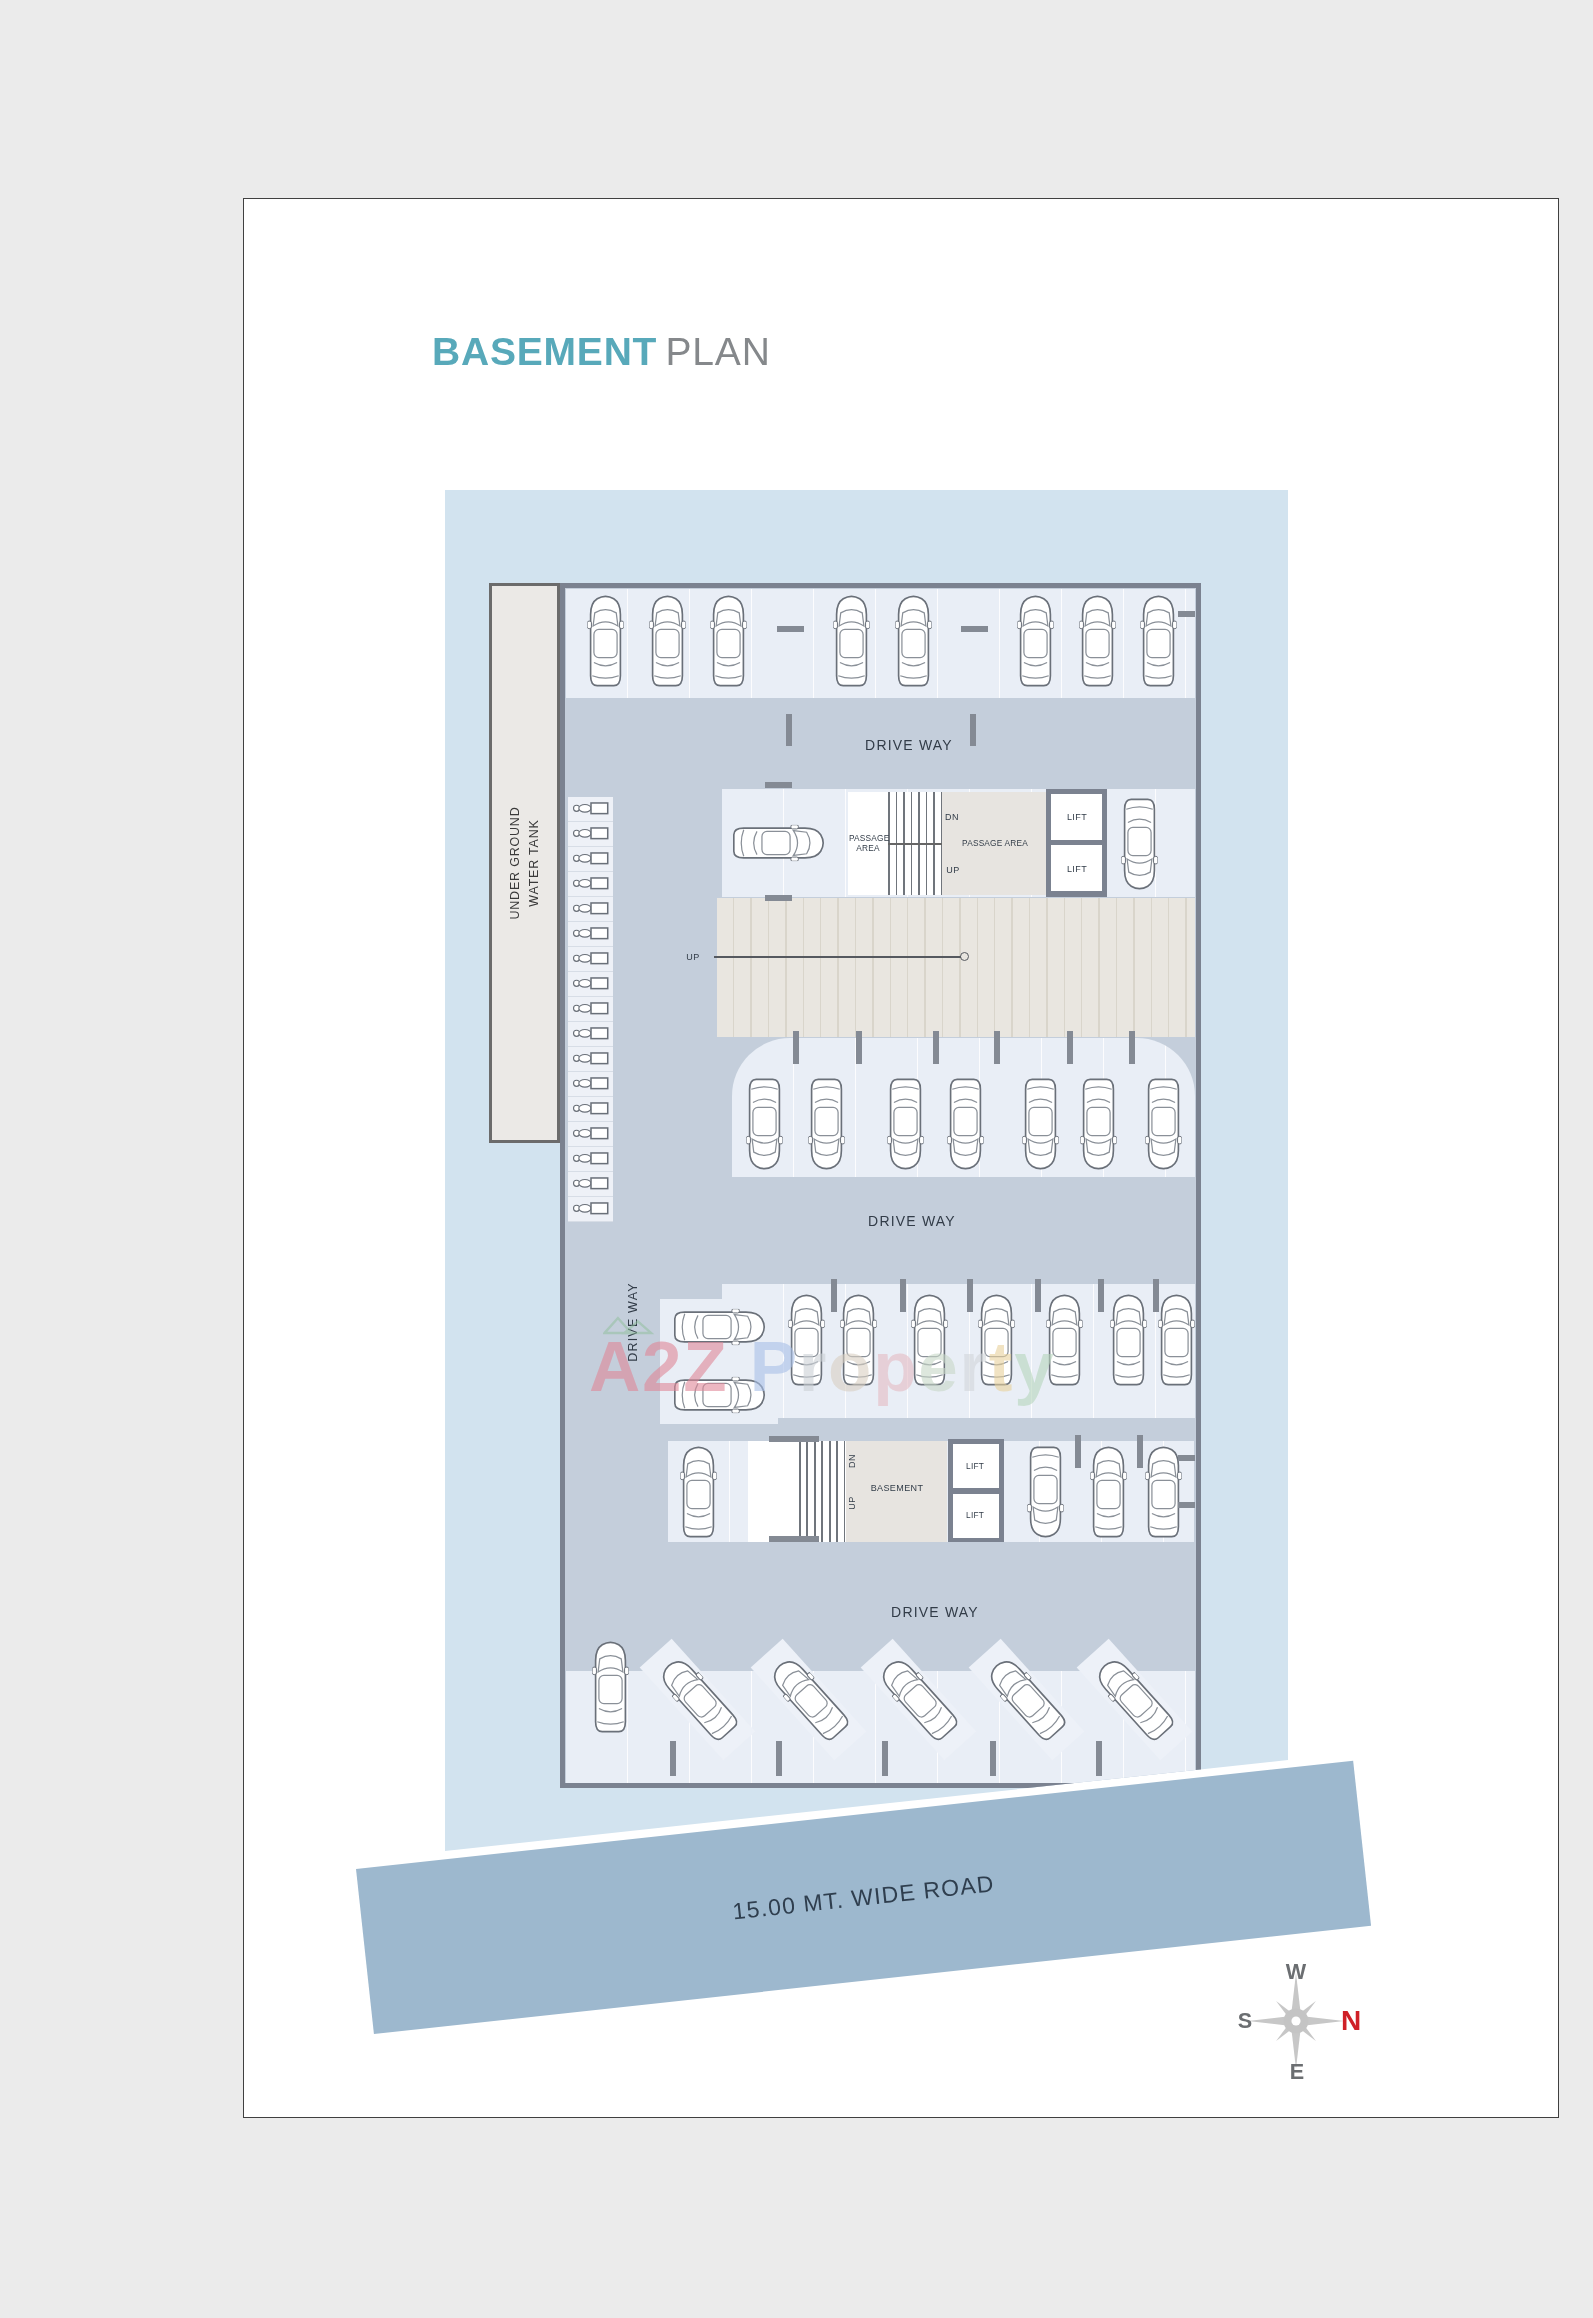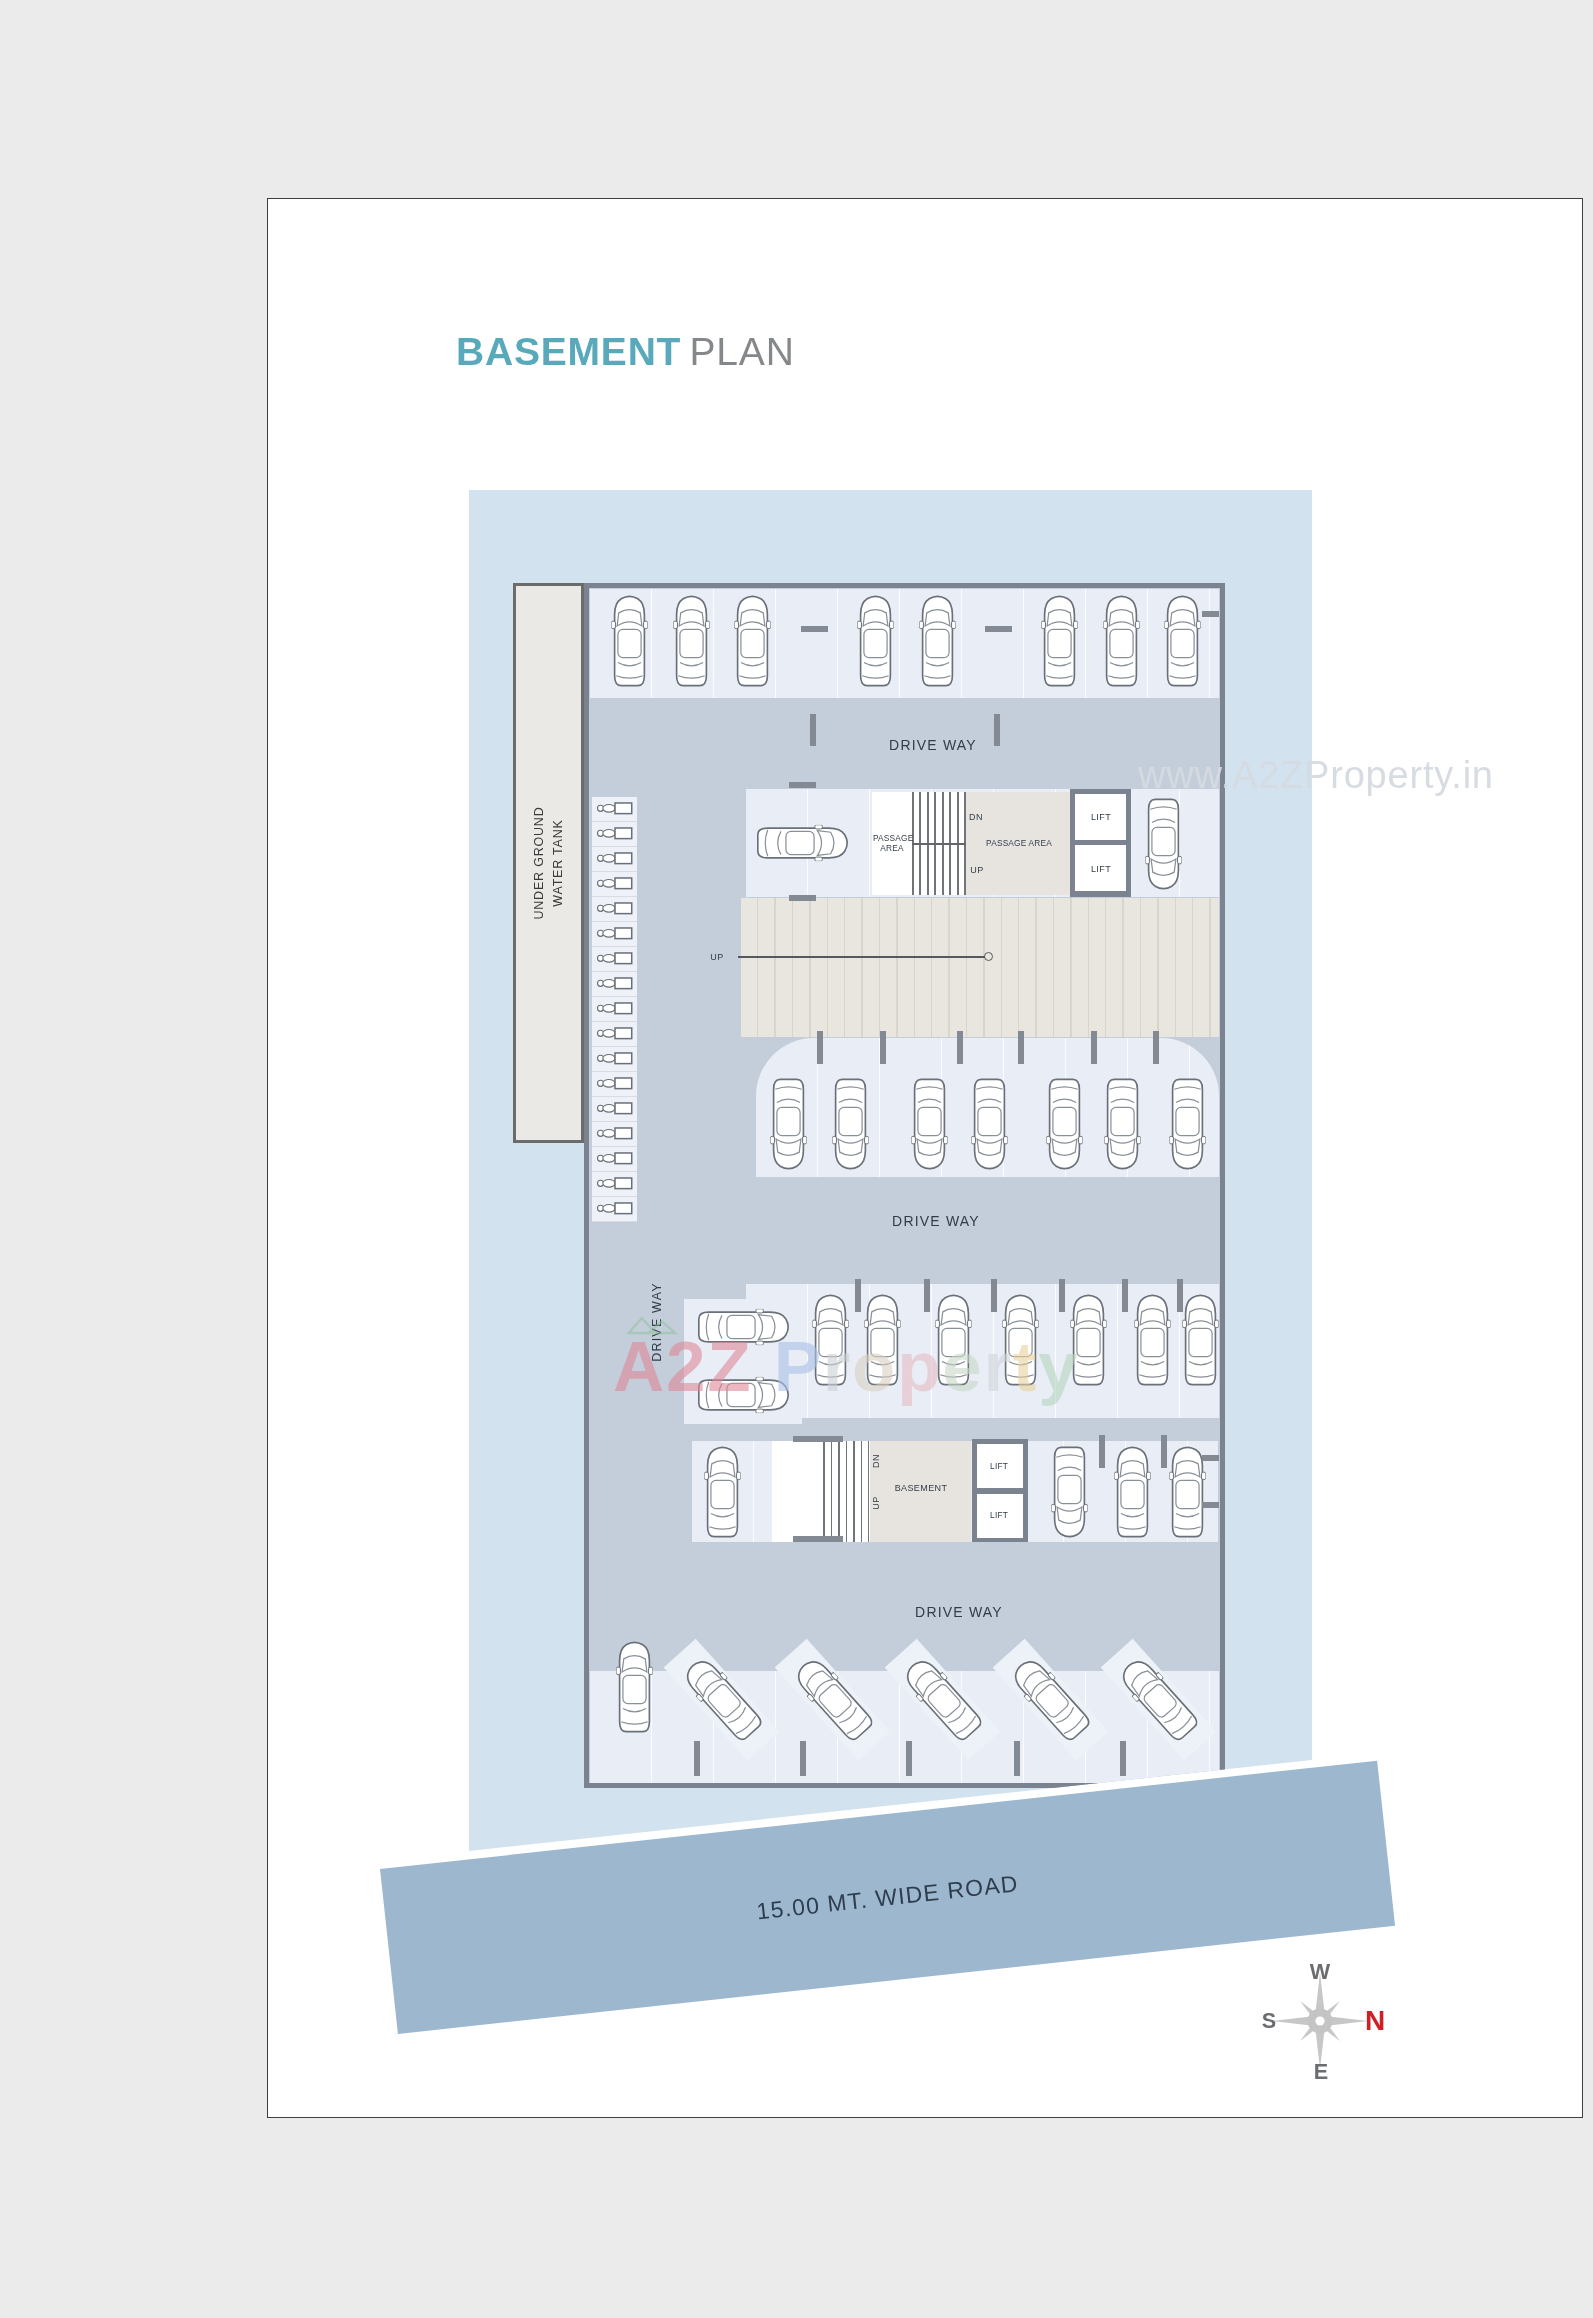--- a/index.html
+++ b/index.html
@@ -1,18 +1,18 @@
 <!DOCTYPE html>
 <html style="font-size:13.3px"><head>
 <meta charset="utf-8">
 <style>
   html,body{margin:0;padding:0;}
   body{background:#ebebeb;font-family:"Liberation Sans",sans-serif;}
   .stage{position:relative;width:1594px;height:2319px;background:#ebebeb;overflow:hidden;}
-  .page{position:absolute;left:267px;top:198px;width:1316px;height:1920px;background:#ffffff;border:1.7px solid #404040;box-sizing:border-box;}
+  .page{position:absolute;left:243px;top:198px;width:1316px;height:1920px;background:#ffffff;border:1.7px solid #404040;box-sizing:border-box;}
   .title{position:absolute;left:188px;top:131px;font-size:39px;letter-spacing:0.8px;white-space:nowrap;}
   .title .main{font-weight:700;color:#58a9ba;}
   .title .sub{font-weight:400;color:#85888b;margin-left:8.3px;}
   .plot{position:absolute;left:201px;top:291px;width:843px;height:1363px;background:#d2e3ef;
         clip-path:polygon(0 0,843px 0,843px 1270px,0 1361px);}
   
   .building{position:absolute;left:115px;top:93px;width:641px;height:1205px;background:#c4cedb;}
   .walls{position:absolute;inset:0;border:5.8px solid #7b8290;z-index:40;pointer-events:none;}
   .band{position:absolute;background:#e9eef6;
         background-image:repeating-linear-gradient(90deg,rgba(255,255,255,0) 0 61px,rgba(255,255,255,.85) 61px 62px);}
@@ -370,21 +370,20 @@
           <div class="tick" style="left: 322px; top: 1158px; width: 5.8px; height: 35px;"></div>
           <div class="tick" style="left: 430px; top: 1158px; width: 5.8px; height: 35px;"></div>
           <div class="tick" style="left: 536px; top: 1158px; width: 5.8px; height: 35px;"></div>
         </div>
     </div>
 
     <div class="road">
       <span>15.00 MT. WIDE ROAD</span>
     </div>
 
-    <div class="wm-url">www.A2ZProperty.in</div>
     <div class="wm-brand" id="wmbrand"><span style="color: rgb(224, 136, 152);">A</span><span style="color: rgb(224, 136, 152);">2</span><span style="color: rgb(224, 136, 152);">Z</span><span>&nbsp;</span><span style="color: rgb(169, 192, 232);">P</span><span style="color: rgb(204, 209, 214);">r</span><span style="color: rgb(217, 208, 195);">o</span><span style="color: rgb(229, 188, 196);">p</span><span style="color: rgb(200, 216, 200);">e</span><span style="color: rgb(210, 214, 218);">r</span><span style="color: rgb(233, 210, 156);">t</span><span style="color: rgb(183, 214, 189);">y</span></div>
     <svg class="wm-hills" width="58" height="21.6" viewBox="0 0 70 26">
       <polygon points="2,24 18,6 34,24" fill="none" stroke="#8fbf9a" stroke-width="3"></polygon>
       <polygon points="26,24 42,10 58,24" fill="none" stroke="#8fbf9a" stroke-width="3"></polygon>
     </svg>
 
     <svg class="csvg" width="106" height="106" viewBox="0 0 128 128">
       <g fill="#c7c7c7">
         <polygon points="64,6 70,58 64,64 58,58"></polygon>
         <polygon points="122,64 70,70 64,64 70,58"></polygon>

